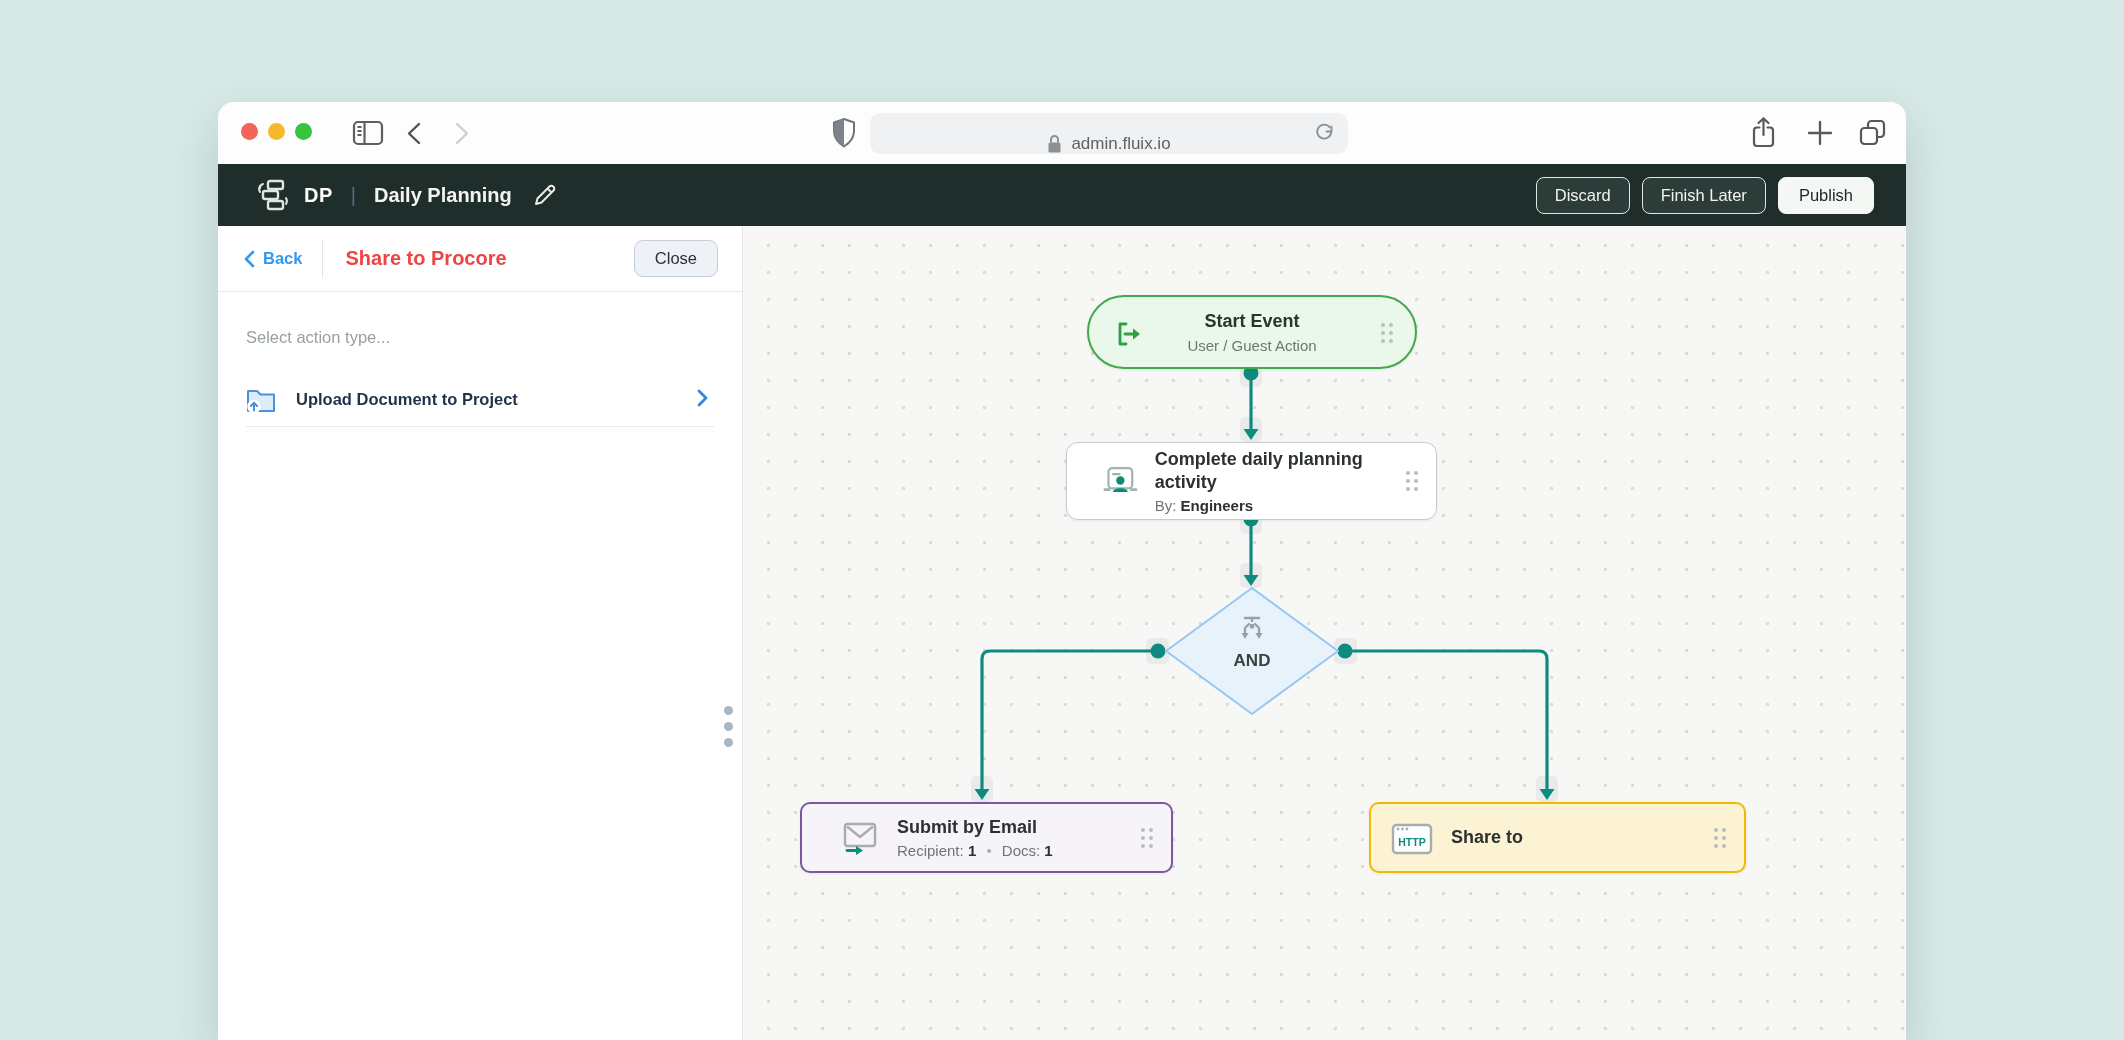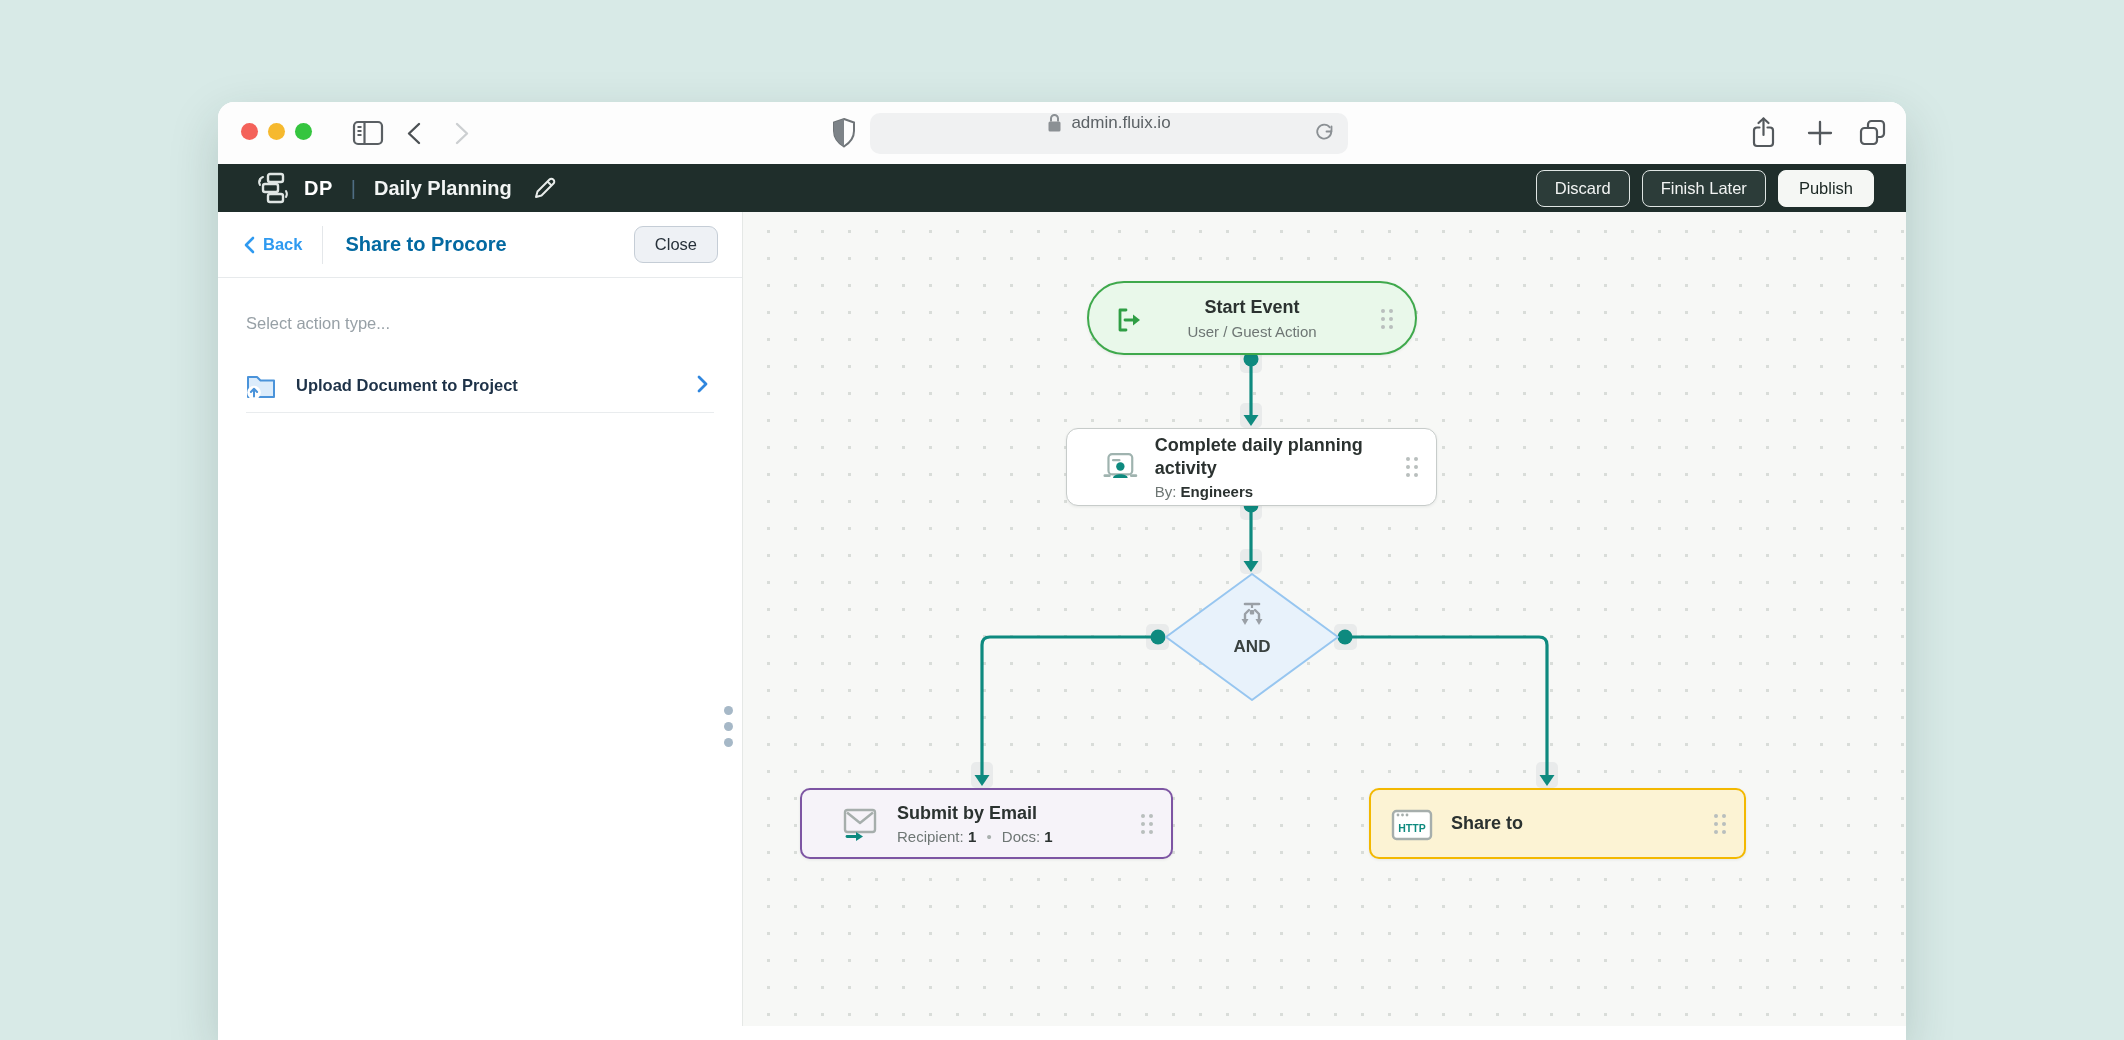--- a/index.html
+++ b/index.html
@@ -15,43 +15,43 @@
             box-shadow:0 18px 50px rgba(20,50,45,.18); }
 
   
   .chrome { position:relative; height:62px; background:#fdfdfd; }
   .traffic { position:absolute; top:21px; width:17px; height:17px; border-radius:50%; }
   .t-red { left:23px; background:#f4625a; }
   .t-yellow { left:50px; background:#f6b92e; }
   .t-green { left:77px; background:#35c53f; }
   .chrome-icon { position:absolute; top:16px; color:#555a5e; }
   .addr { position:absolute; left:652px; top:11px; width:478px; height:41px; background:#f0f1f2;
-          border-radius:10px; display:flex; align-items:flex-start; justify-content:center; gap:9px; }
+          border-radius:10px; display:flex; align-items:flex-end; justify-content:center; gap:9px; }
   .addr-text { font-size:17px; color:#5c6266; }
   .reload { position:absolute; right:12px; top:9px; }
 
   
-  .appbar { position:relative; height:48px; background:#1f2e2b; display:flex; align-items:center;justify-content:flex-end; }
+  .appbar { position:relative; height:62px; background:#1f2e2b; display:flex; align-items:center;justify-content:flex-end; }
   .appbar-left { display:flex; align-items:center; gap:14px; padding-left:38px; }
   .app-initials { color:#fff; font-size:20px; font-weight:700; letter-spacing:.5px; }
   .app-sep { color:#4f6d83; font-size:20px; font-weight:400; padding:0 4px; }
   .app-title { color:#f2f5f4; font-size:20px; font-weight:600; }
   .appbar-right { margin-left:auto; display:flex; align-items:center; gap:12px; padding-right:32px; }
   .btn-dark { background:#2c3c39; border:1.5px solid #dfe5e3; color:#f2f4f3; border-radius:8px;
               height:37px; padding:0 18px; font-size:16.5px; font-weight:500; font-family:inherit; cursor:pointer; }
   .btn-light { background:#f5f7f4; border:1.5px solid #f5f7f4; color:#1b2723; border-radius:8px;
                height:37px; padding:0 20px; font-size:16.5px; font-weight:500; font-family:Liberation Sans, sans-serif; cursor:pointer; }
 
   
   .workarea { position:relative; display:flex; height:814px; }
   .panel { width:524px; background:#fff; position:relative; }
   .panel-head { height:66px; display:flex; align-items:center; border-bottom:1px solid #e7eaec; padding:0 24px 0 26px; }
   .back-link { display:flex; align-items:center; gap:8px; color:#2f9af0; font-size:16.5px; font-weight:600; cursor:pointer; }
   .panel-vsep { width:1px; height:38px; background:#e4e7ea; margin:0 22px 0 20px; }
-  .panel-title { font-size:20px; font-weight:700; color:#0369a1; }
+  .panel-title { font-size:20px; font-weight:700; color:#ef4444; }
   .btn-close { margin-left:auto; background:#eef1f5; border:1px solid #c5cdd6; border-radius:9px; height:37px;
                padding:0 20px; font-size:16.5px; font-weight:500; color:#27313a; font-family:inherit; cursor:pointer; }
   .panel-body { padding:36px 28px 0 28px; }
   .prompt { font-size:16.5px; color:#97a0a6; }
   .action-list { margin-top:26px; }
   .action-item { display:flex; align-items:center; height:54px; border-bottom:1px solid #e9ecee; cursor:pointer; }
   .action-label { margin-left:20px; font-size:16.5px; font-weight:600; color:#1e3248; }
   .action-item .chev { margin-left:auto; margin-right:6px; }
 
   .resize-handle { position:absolute; left:724px; top:706px; display:flex; flex-direction:column; gap:7px; cursor:col-resize; }

